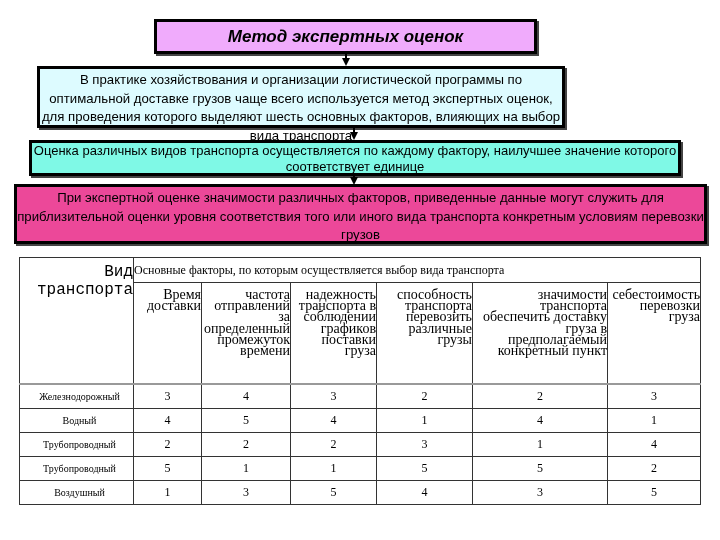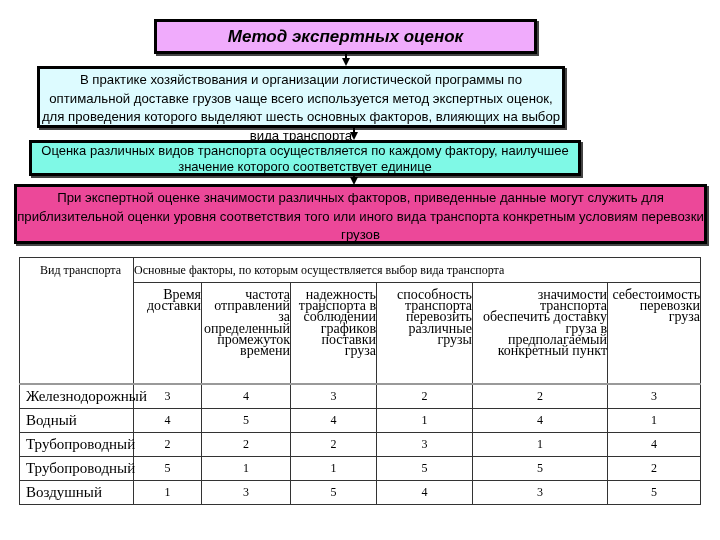--- a/index.html
+++ b/index.html
@@ -14,21 +14,21 @@
     box-shadow: 2px 2px 0 #444;
     font-weight: bold; font-style: italic; font-size: 17px; line-height: 29px;
   }
   .b1 {
     left: 37px; top: 66px; width: 528px; height: 62px;
     background: #ddfbff; border: 3px solid #000;
     box-shadow: 2px 2px 0 #444;
     font-size: 13.2px; line-height: 18.5px; padding-top: 2px;
   }
   .b2 {
-    left: 29px; top: 140px; width: 552px; height: 36px;
+    left: 29px; top: 140px; width: 652px; height: 36px;
     background: #7ff9e6; border: 3px solid #000;
     box-shadow: 2px 2px 0 #444;
     font-size: 13px; line-height: 15.5px; padding-top: 0px;
   }
   .b3 {
     left: 14px; top: 184px; width: 693px; height: 60px;
     background: #ec4899; border: 3px solid #000;
     box-shadow: 2px 2px 0 #444;
     font-size: 13.2px; line-height: 18.5px; padding-top: 2px;
   }
@@ -41,23 +41,23 @@
 
   table.factors {
     position: absolute; left: 19px; top: 257px; width: 681px;
     border-collapse: collapse; table-layout: fixed;
     font-family: "Liberation Serif", "DejaVu Serif", serif;
   }
   table.factors td, table.factors th {
     border: 1px solid #333; padding: 0; font-weight: normal;
   }
   .hdr-main { height: 24px; font-size: 12px; text-align: left; vertical-align: middle; }
-  .hdr-first { height: 24px; font-size: 12px; text-align: center; vertical-align: top; padding: 5px 0 0 8px !important; }
+  .hdr-first { height: 24px; font-size: 16px; text-align: right; vertical-align: top; padding: 5px 0 0 8px !important; font-family: Liberation Mono, monospace; }
   .hdr-sub { height: 94px; font-size: 14px; line-height: 11.2px; text-align: right; vertical-align: top; padding-top: 6px !important; }
-  .rowname { font-size: 15px; text-align: left; padding-left: 6px !important; height: 23px; vertical-align: middle; }
+  .rowname { font-size: 10px; text-align: center; padding-left: 6px !important; height: 23px; vertical-align: middle; }
   .val { font-size: 12px; text-align: center; vertical-align: middle; height: 23px; }
   tbody tr:first-child td { border-top: 2px solid #999; }
 </style>
 </head>
 <body>
 
 <div class="box title-box">
   <span>Метод экспертных оценок</span>
 </div>
 

